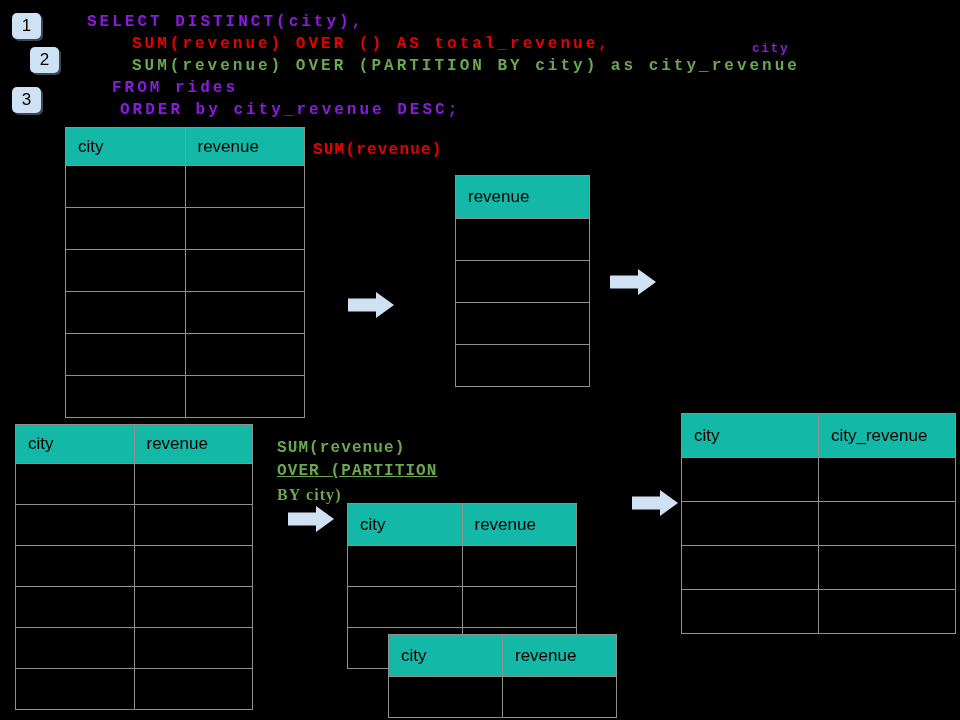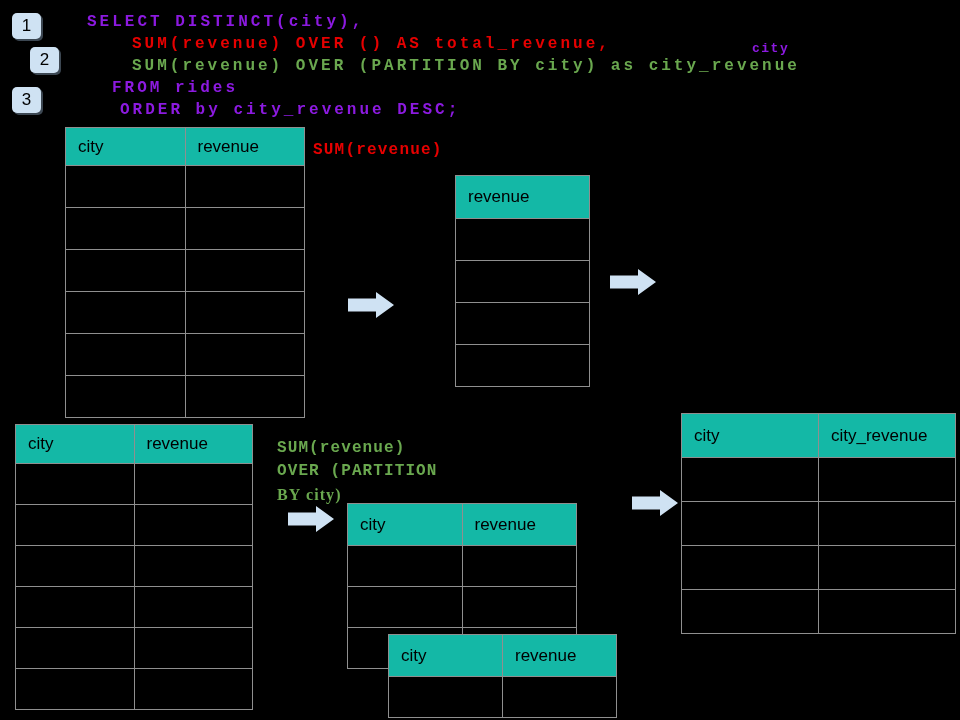--- a/index.html
+++ b/index.html
@@ -54,21 +54,21 @@
   <div class="badge badge-1">1</div>
   <div class="badge badge-2">2</div>
   <div class="badge badge-3">3</div>
 
   <div class="mono sql"><div style="color: rgb(140, 26, 224);">SELECT DISTINCT(city),</div><div style="color: rgb(230, 0, 0); padding-left: 45px;">SUM(revenue) OVER () AS total_revenue,</div><div style="color: rgb(106, 168, 79); padding-left: 45px;">SUM(revenue) OVER (PARTITION BY city) as city_revenue</div><div style="color: rgb(140, 26, 224); padding-left: 25px;">FROM rides</div><div style="color: rgb(140, 26, 224); padding-left: 33px;">ORDER by city_revenue DESC;</div></div>
 
   <div class="mono side-note"><div style="color: rgb(140, 26, 224);">city</div></div>
 
   <div class="mono note-red"><div style="color: rgb(230, 0, 0);">SUM(revenue)</div></div>
 
-  <div class="mono note-green"><div style="color: rgb(106, 168, 79);">SUM(revenue)</div><div style="color: rgb(106, 168, 79);">OVER (PARTITION</div><div style="color: rgb(106, 168, 79); font-family: Liberation Serif, serif;">BY city)</div></div>
+  <div class="mono note-green"><div style="color: rgb(106, 168, 79);">SUM(revenue)</div><div style="color: rgb(106, 168, 79); text-decoration: underline;">OVER (PARTITION</div><div style="color: rgb(106, 168, 79); font-family: Liberation Serif, serif;">BY city)</div></div>
 
   <table class="tbl t-source-top">
       <thead>
         <tr>
           <th>city</th>
           <th>revenue</th>
         </tr>
       </thead>
       <tbody>
         <tr>

